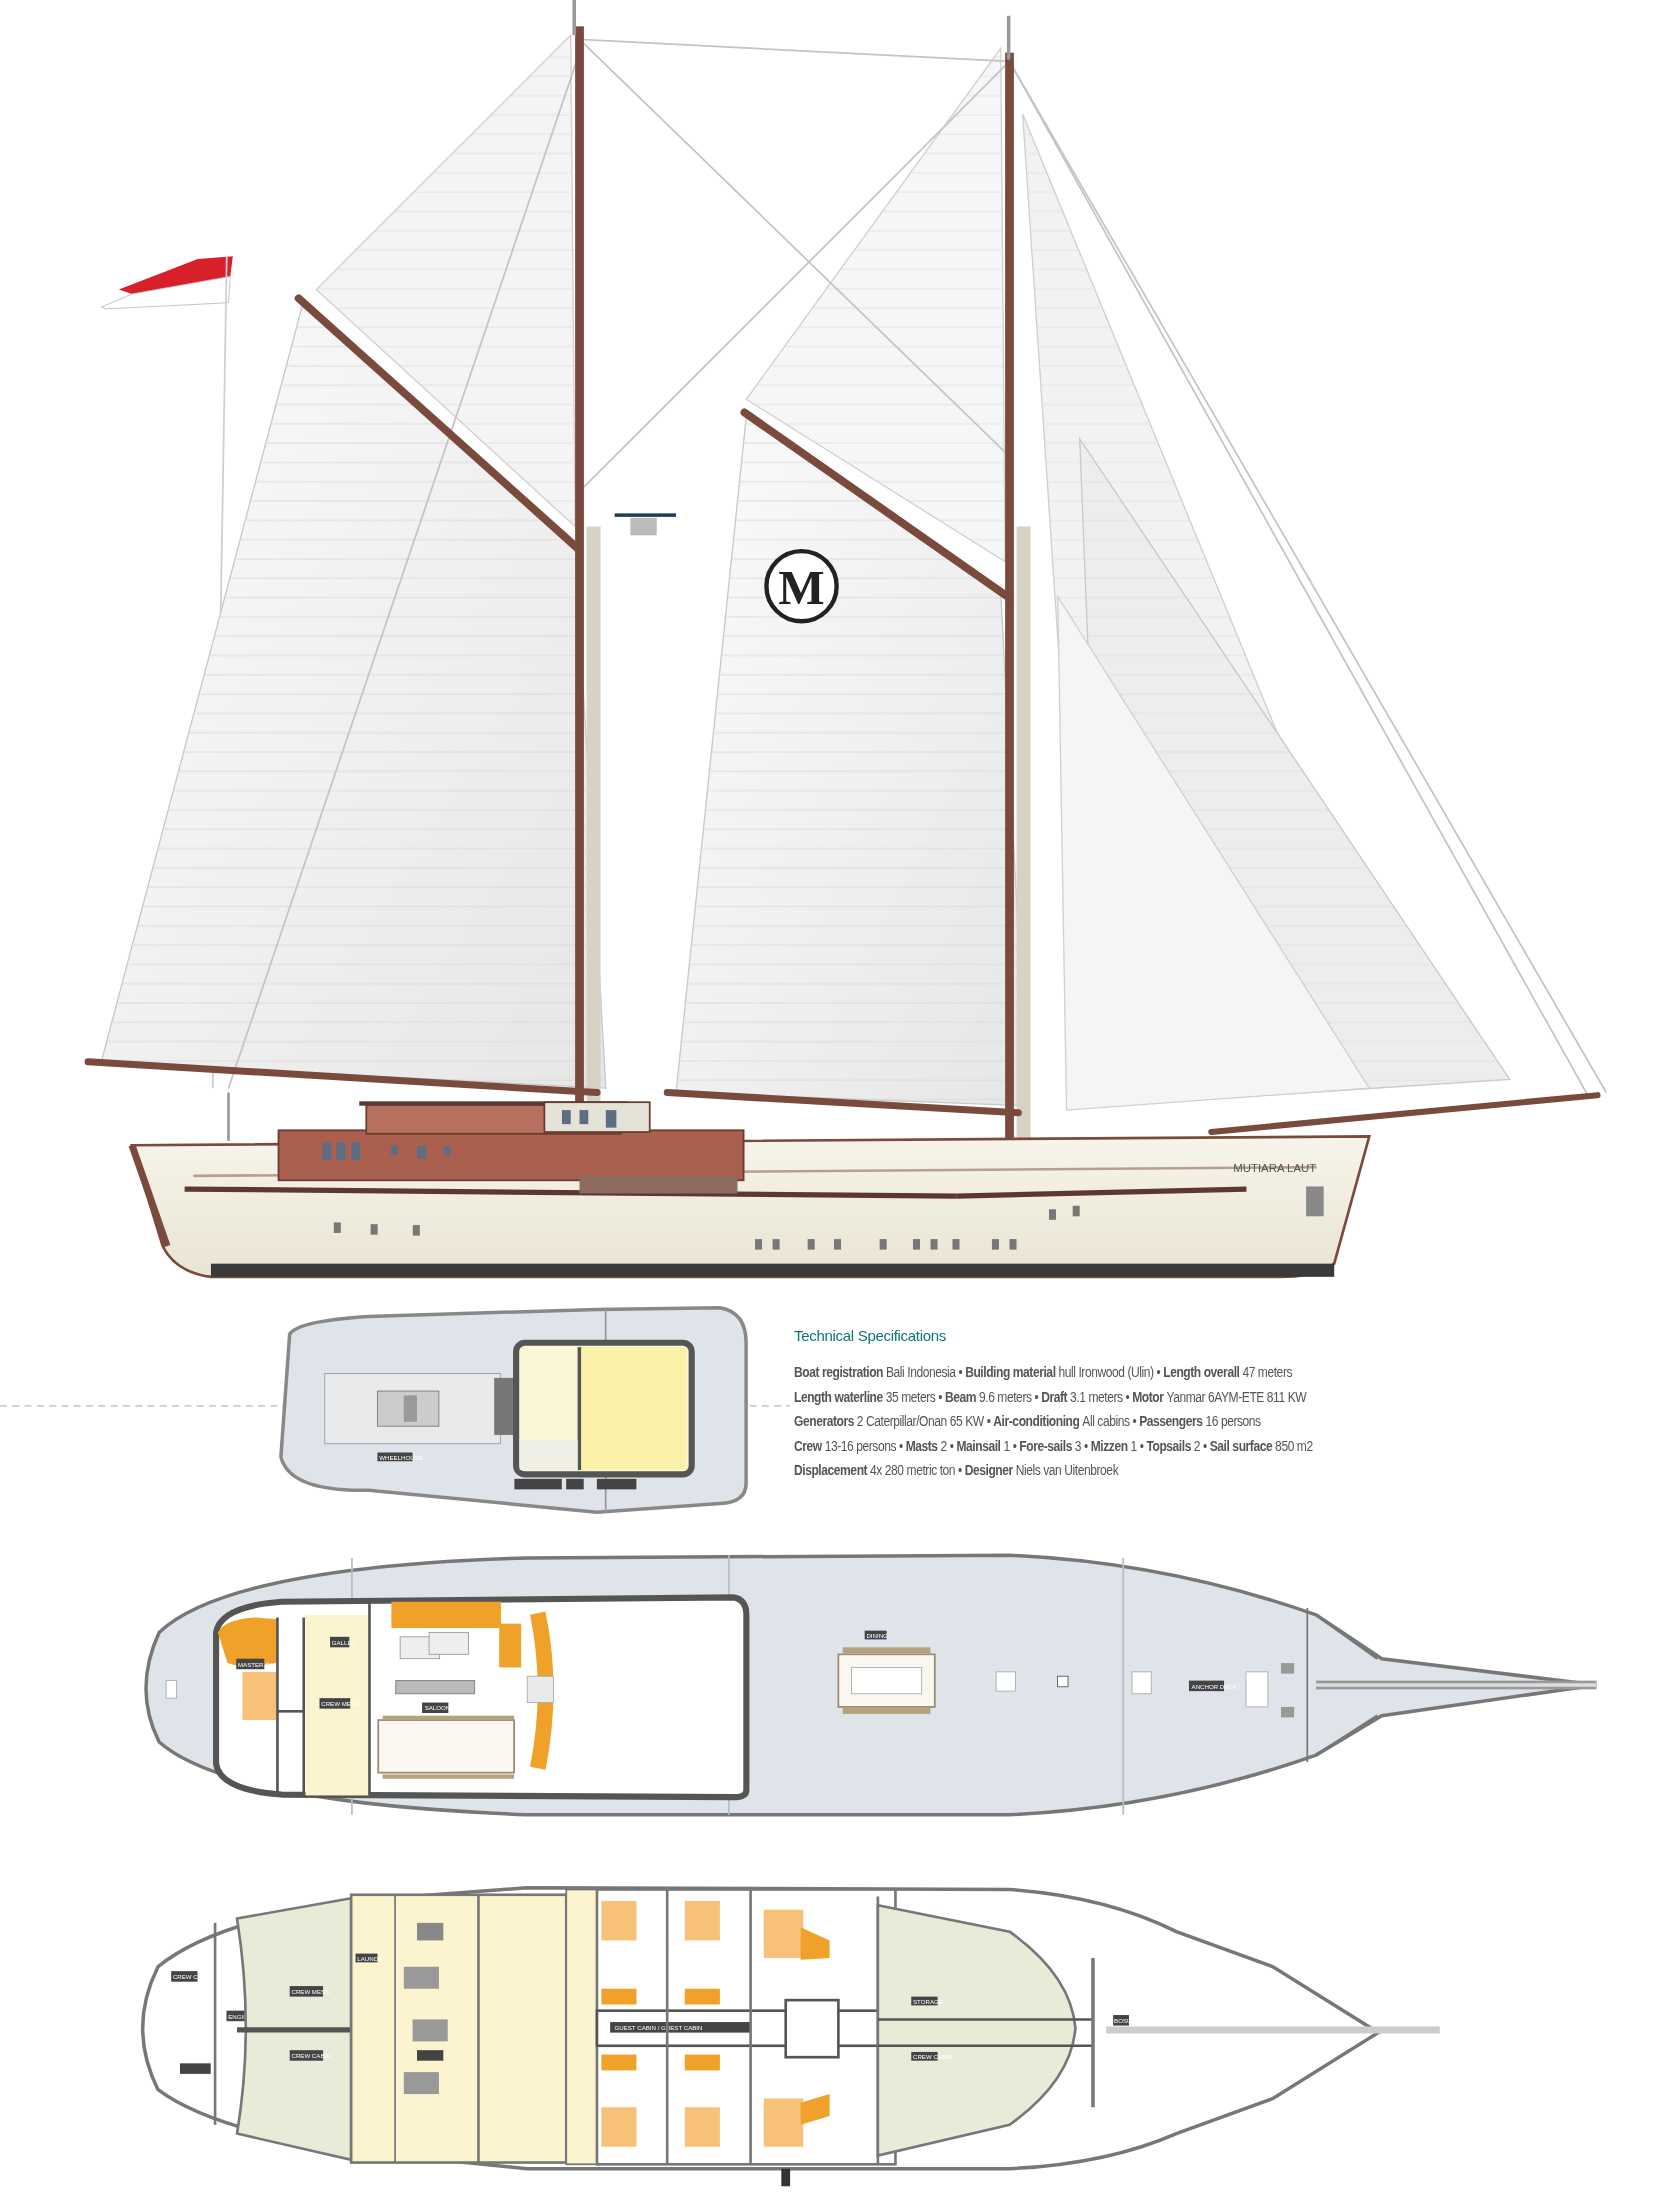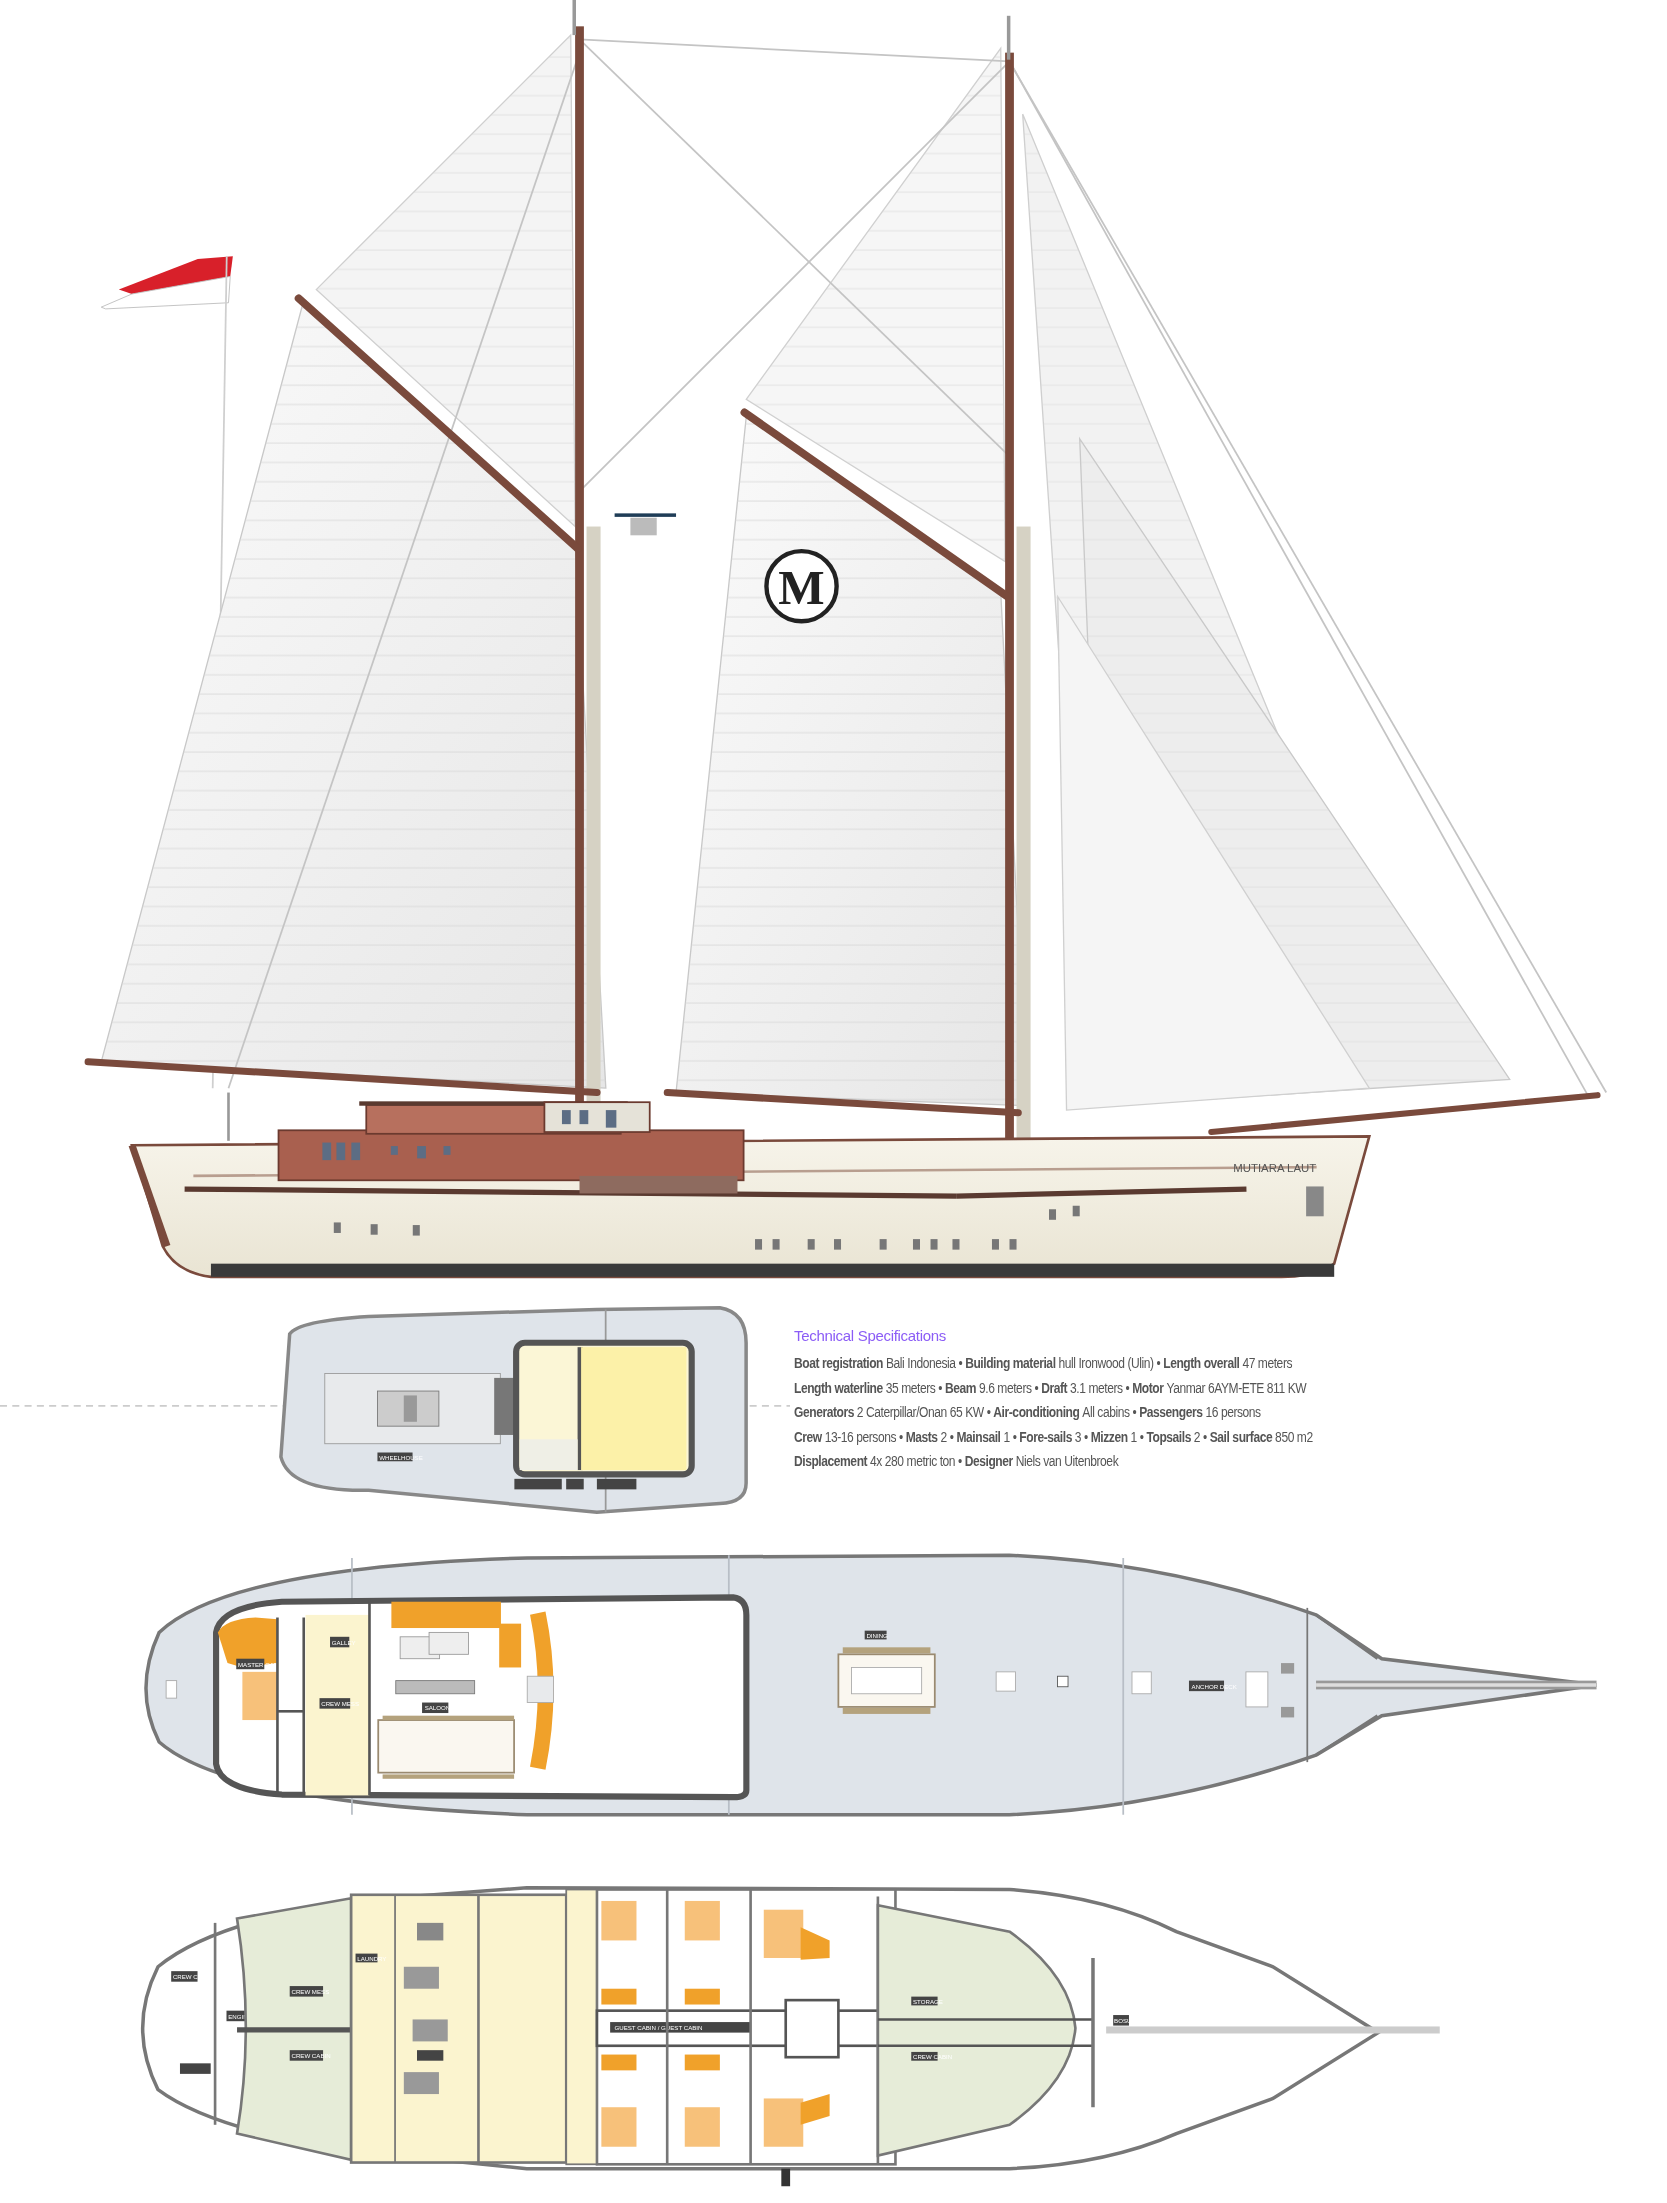--- a/index.html
+++ b/index.html
@@ -1,19 +1,19 @@
 <!DOCTYPE html>
 <html style="font-size:14px"><head>
 <meta charset="utf-8">
 <style>
   html,body{margin:0;padding:0;background:#ffffff;}
   body{width:1668px;height:2203px;position:relative;overflow:hidden;font-family:"Liberation Sans",sans-serif;}
   .layer{position:absolute;left:0;top:0;}
   .specs{position:absolute;left:794px;top:1327px;width:860px;color:#555;font-family:"Liberation Sans Narrow","Liberation Sans",sans-serif;}
-  .specs .title{font-size:15px;color:#8b5cf6;margin-bottom:7px;letter-spacing:-0.3px;}
+  .specs .title{font-size:15px;color:#0f766e;margin-bottom:16px;letter-spacing:-0.3px;}
   .specs .line{font-size:14px;line-height:24.6px;white-space:nowrap;letter-spacing:-0.5px;transform:scaleX(0.86);transform-origin:left center;}
   .specs .line b{font-weight:bold;color:#555;}
   .lbl{font-family:"Liberation Sans",sans-serif;font-size:7px;fill:#fff;}
 </style>
 </head>
 <body>
 
 <svg class="layer" width="1668" height="1290" viewBox="0 0 1900 1470">
   <defs>
     <linearGradient id="sailGrad" x1="0" y1="0" x2="1" y2="1">

